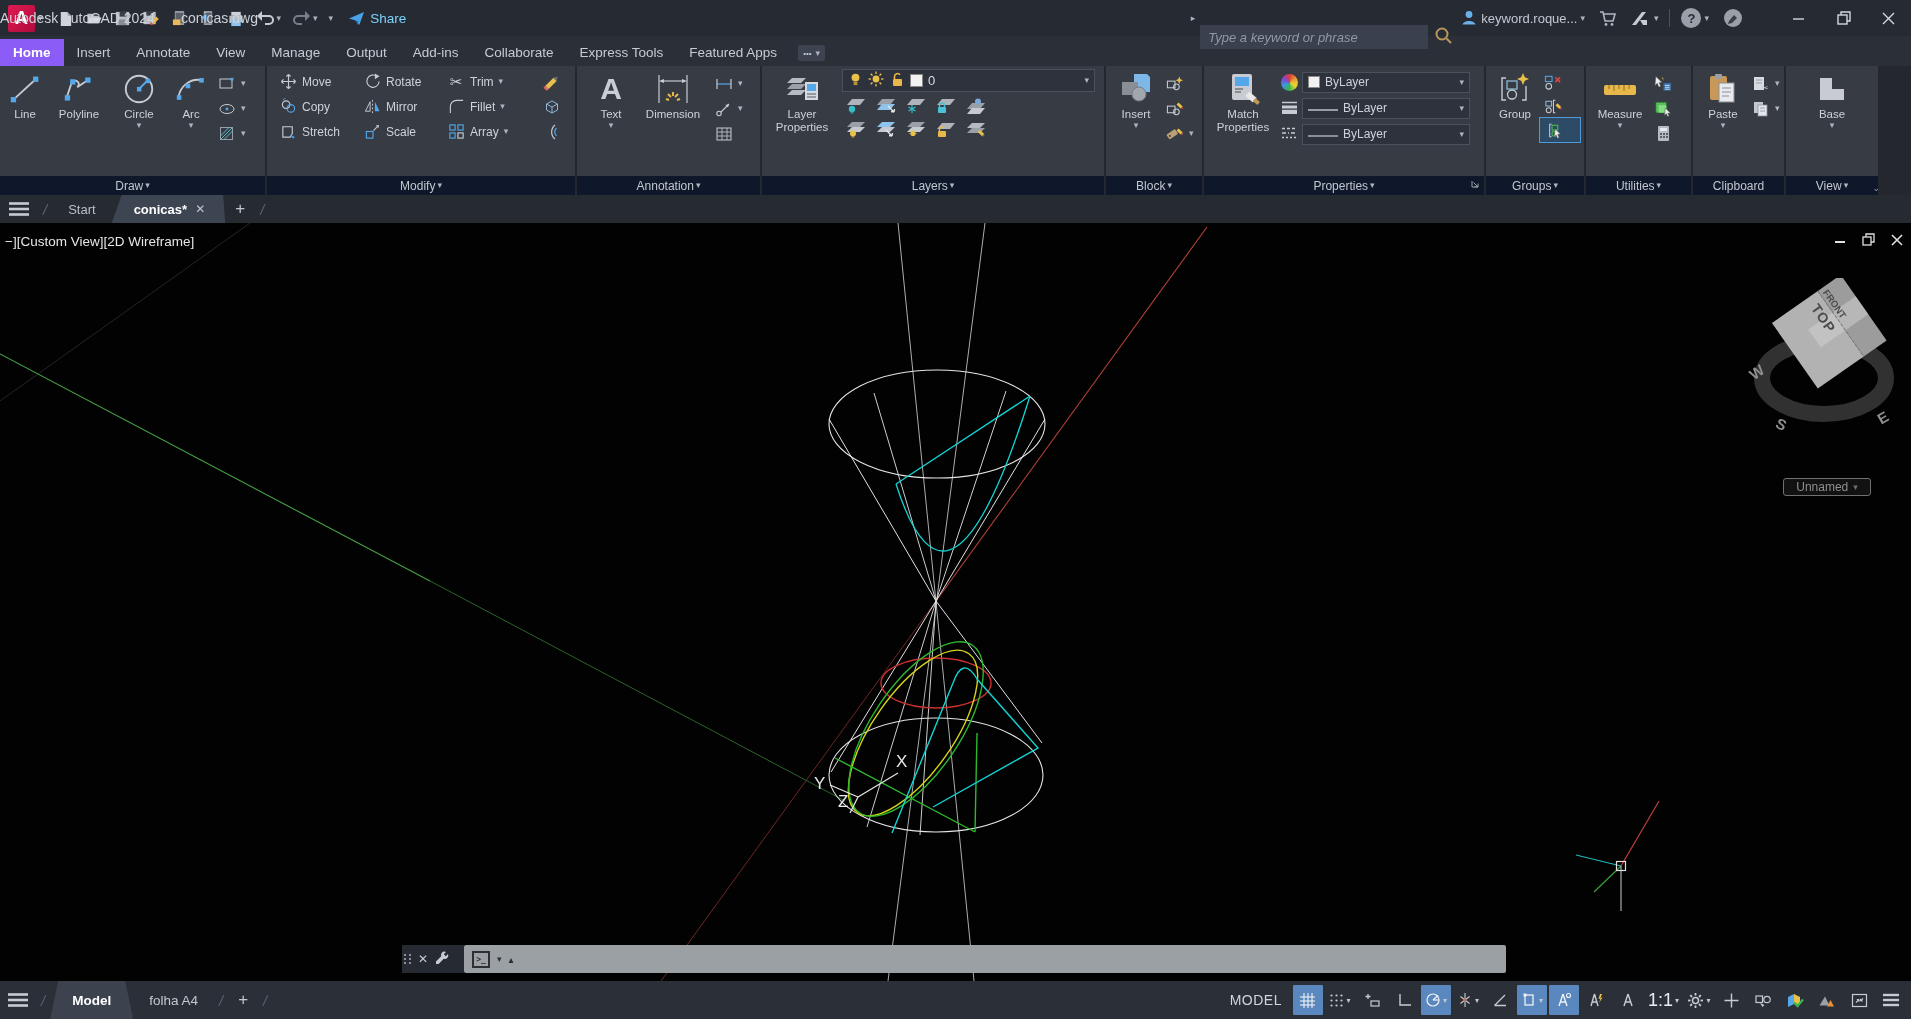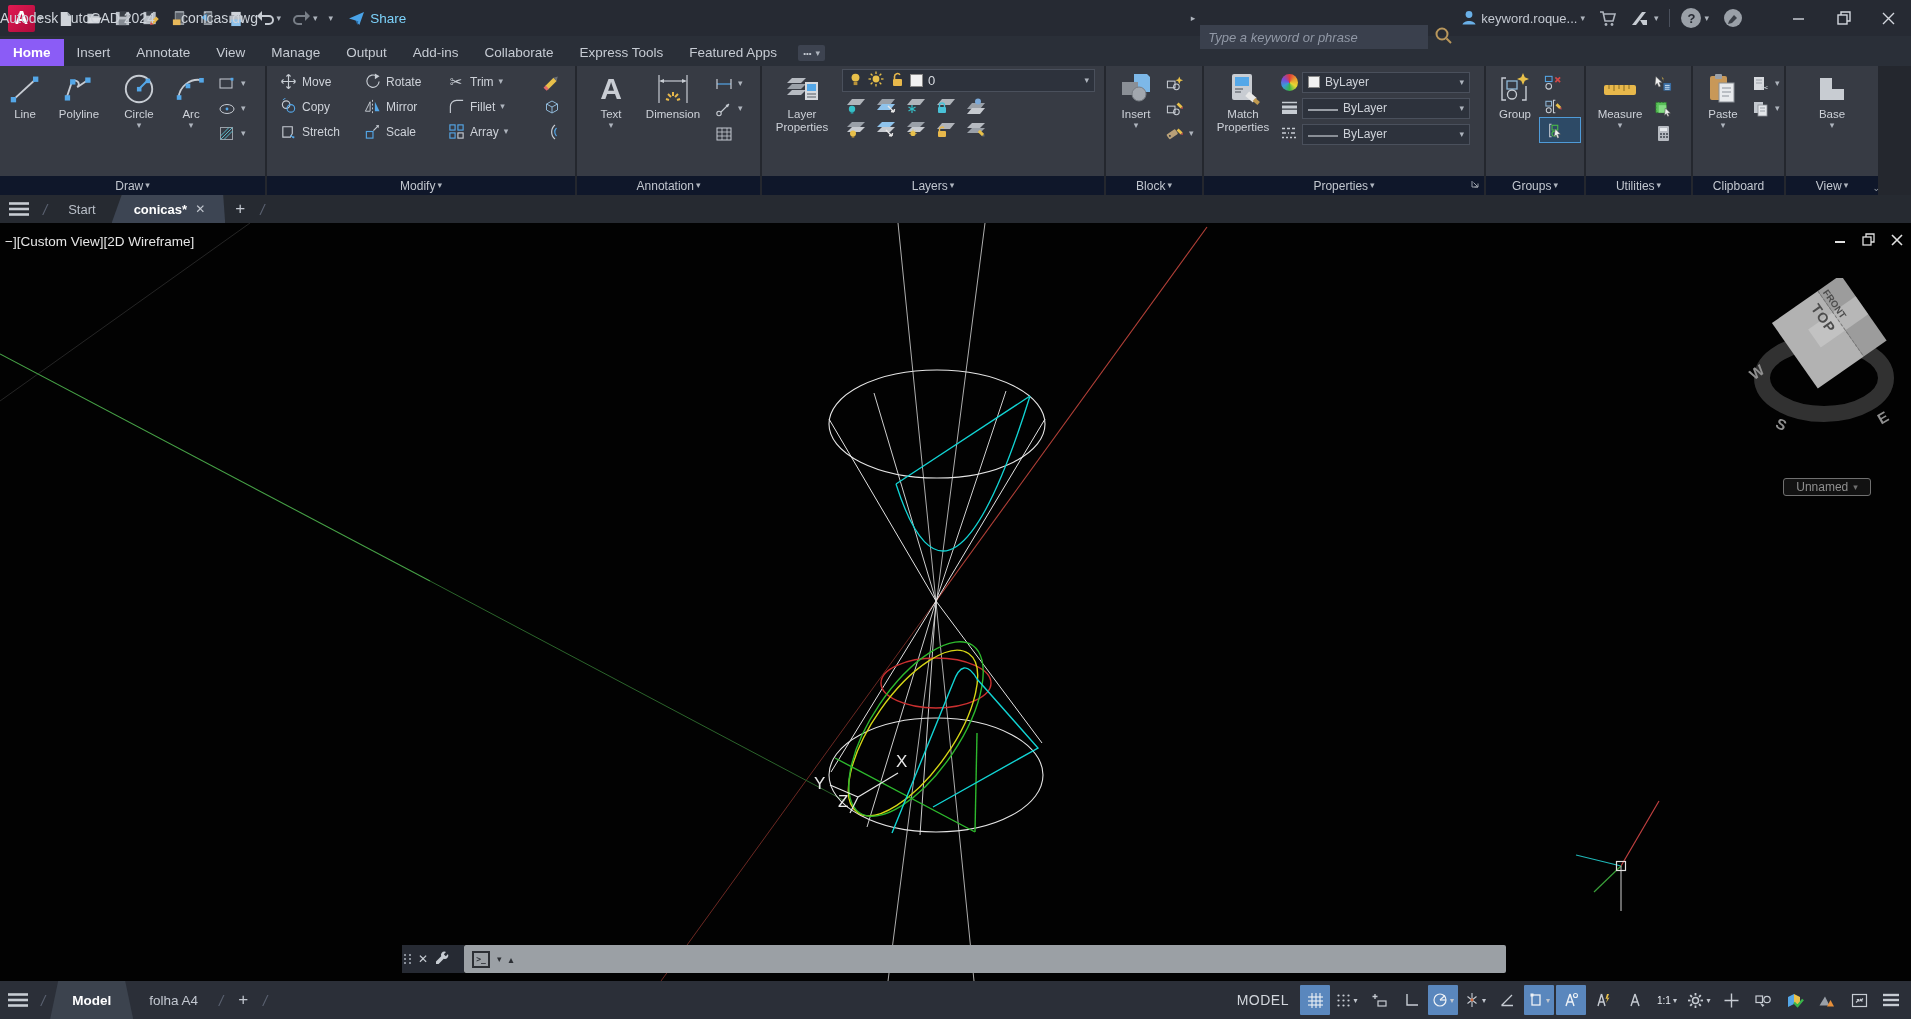--- a/index.html
+++ b/index.html
@@ -79,21 +79,21 @@
   .statusbar{height:38px;background:#2b2f38;display:flex;align-items:center;}
   .sb-left{display:flex;align-items:center;height:100%;}
   .sb-menu{width:36px;height:100%;display:flex;align-items:center;justify-content:center;}
   .sb-tab{height:100%;display:flex;align-items:center;padding:0 16px;font-size:13.5px;color:#c3c8d1;}
   .sb-tab.active{background:#3c434e;color:#fff;font-weight:bold;clip-path:polygon(8px 0,calc(100% - 8px) 0,100% 100%,0 100%);padding:0 22px;}
   .sb-right{margin-left:auto;display:flex;align-items:center;height:100%;padding-right:4px;}
   .sb-badge{font-size:14px;color:#d2d6dc;padding:0 10px;letter-spacing:0.5px;}
   .sb-btn{min-width:30px;height:30px;display:flex;align-items:center;justify-content:center;gap:2px;margin:0 1px;border-radius:1px;padding:0 3px;}
   .sb-btn.on{background:#5a87bd;}
   .sb-caret{font-size:8px;color:#c2c7cf;}
-  .scale-txt{font-size:10px;color:#e8ecf2;}
+  .scale-txt{font-size:18px;color:#e8ecf2;}
 </style>
 </head>
 <body>
 
 <div class="app">
 
   <div class="titlebar">
     <div class="logo-btn">
       <span class="logoA">A</span>
       <span class="caret">▾</span>

